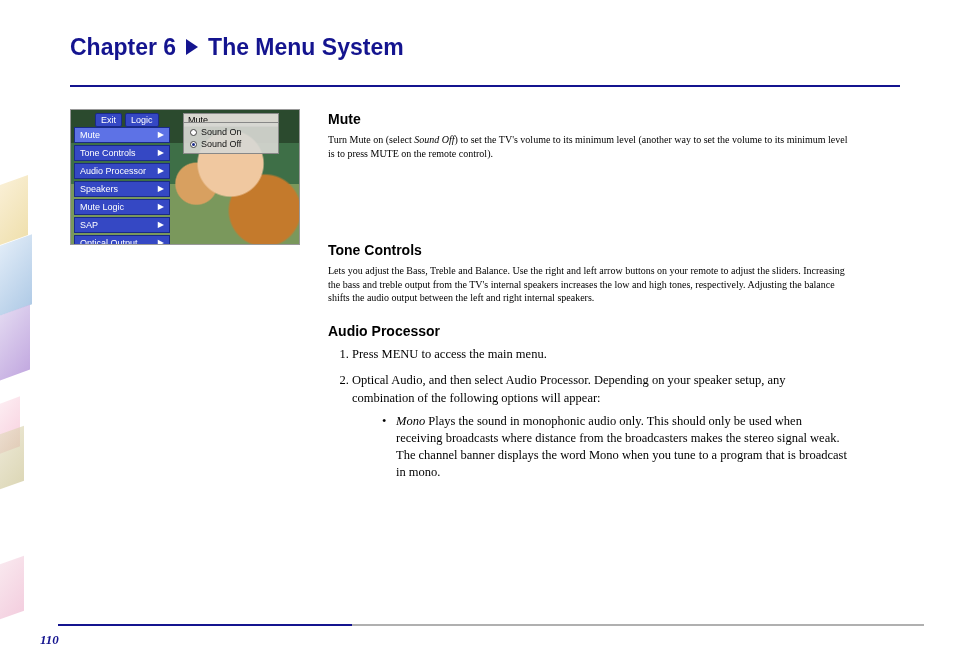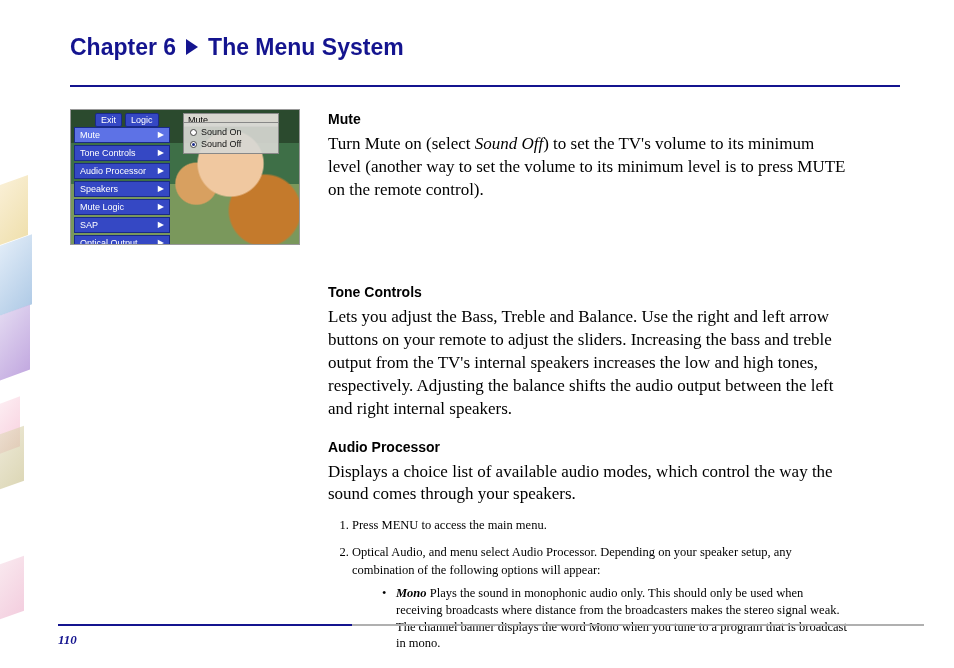--- a/index.html
+++ b/index.html
@@ -57,34 +57,34 @@
   .radio-row { display:flex; align-items:center; gap:4px; font:9px Arial; color:#111; padding:1px 6px;}
   .radio { width:7px;height:7px;border:1px solid #444;border-radius:50%; background:#fff; flex:none;}
   .radio.sel::after{content:"";display:block;width:3px;height:3px;border-radius:50%;background:#1a2a88;margin:1px;}
   .menu-col { position:absolute; top:17px; left:3px; display:flex; flex-direction:column; gap:2px;}
   .menu-item { font:9px Arial; color:#fff; background:#3548c4; border:1px solid #1a2a88; padding:2px 5px; width:96px; white-space:nowrap; overflow:hidden;}
   .menu-item.active { background:#5d72e6; }
   .menu-item .arrow{ float:right; font-size:8px;}
 
   .text-col { flex: 1; max-width: 520px; }
   .sect-title { font-family: Verdana, Arial, sans-serif; font-weight: 700; font-size: 14px; margin: 2px 0 6px; }
-  .para { font-size: 17px; line-height: 1.35; margin-bottom: 10px; }
+  .para { font-size: 10px; line-height: 1.35; margin-bottom: 10px; }
   .para .it { font-style: italic; }
   .gap1 { height: 70px; }
   .ol { list-style: decimal; margin: 4px 0 18px 24px; font-size: 12.5px; line-height: 1.45; }
   .ol li { margin-bottom: 8px; }
   .ul-sub { list-style: none; margin: 6px 0 0 30px; }
   .ul-sub li { position: relative; font-size: 12.5px; line-height: 1.35; padding-left: 14px;}
   .ul-sub li::before { content:"•"; position:absolute; left:0; top:0; }
-  .ul-sub b.it { font-style: italic; font-weight: 700; }
+  .ul-sub b.it { font-style: italic; font-weight: 400; }
 
   .footer-rule { position:absolute; left:58px; right:30px; bottom:42px; height:2px;
     background: linear-gradient(90deg,#14148f 0 34%, #b0b0b0 34% 100%);
   }
-  .page-num { position:absolute; left:58px; bottom:20px; font: italic 700 13px Georgia, serif; color:#14148f;text-align:center; }
+  .page-num { position:absolute; left:40px; bottom:20px; font: italic 700 13px Georgia, serif; color:#14148f;text-align:center; }
 </style>
 </head>
 <body>
 <div class="page">
 
   <div class="accent accent1"></div>
   <div class="accent accent2"></div>
   <div class="accent accent3"></div>
   <div class="accent accent4"></div>
   <div class="accent accent5"></div>
@@ -132,26 +132,25 @@
         <span>Turn Mute on (select </span>
         <span class="it">Sound Off</span><span>) to set the TV's volume to its minimum level (another way to set the volume to its minimum level is to press MUTE on the remote control).</span>
       </p>
 
       <div class="gap1"></div>
 
       <h2 class="sect-title">Tone Controls</h2>
       <p class="para">Lets you adjust the Bass, Treble and Balance. Use the right and left arrow buttons on your remote to adjust the sliders. Increasing the bass and treble output from the TV's internal speakers increases the low and high tones, respectively. Adjusting the balance shifts the audio output between the left and right internal speakers.</p>
 
       <h2 class="sect-title" style="margin-top:18px">Audio Processor</h2>
-      <p class="para">Displays a choice list of available audio modes, which control the way the sound comes through your speakers.</p>
       <ol class="ol">
         <li>Press MENU to access the main menu.</li>
         <li>
           <span>Optical </span>
-          <span class="it">Audio</span><span>, and menu select </span>
+          <span class="it">Audio</span><span>, and then select </span>
           <span class="it">Audio Processor</span><span>. Depending on your speaker setup, any combination of the following options will appear:</span>
           <ul class="ul-sub">
             <li>
               <b class="it">Mono</b>
               <span>  Plays the sound in monophonic audio only. This should only be used when receiving broadcasts where distance from the broadcasters makes the stereo signal weak. The channel banner displays the word Mono when you tune to a program that is broadcast in mono.</span>
             </li>
           </ul>
         </li>
       </ol>
     </div>

